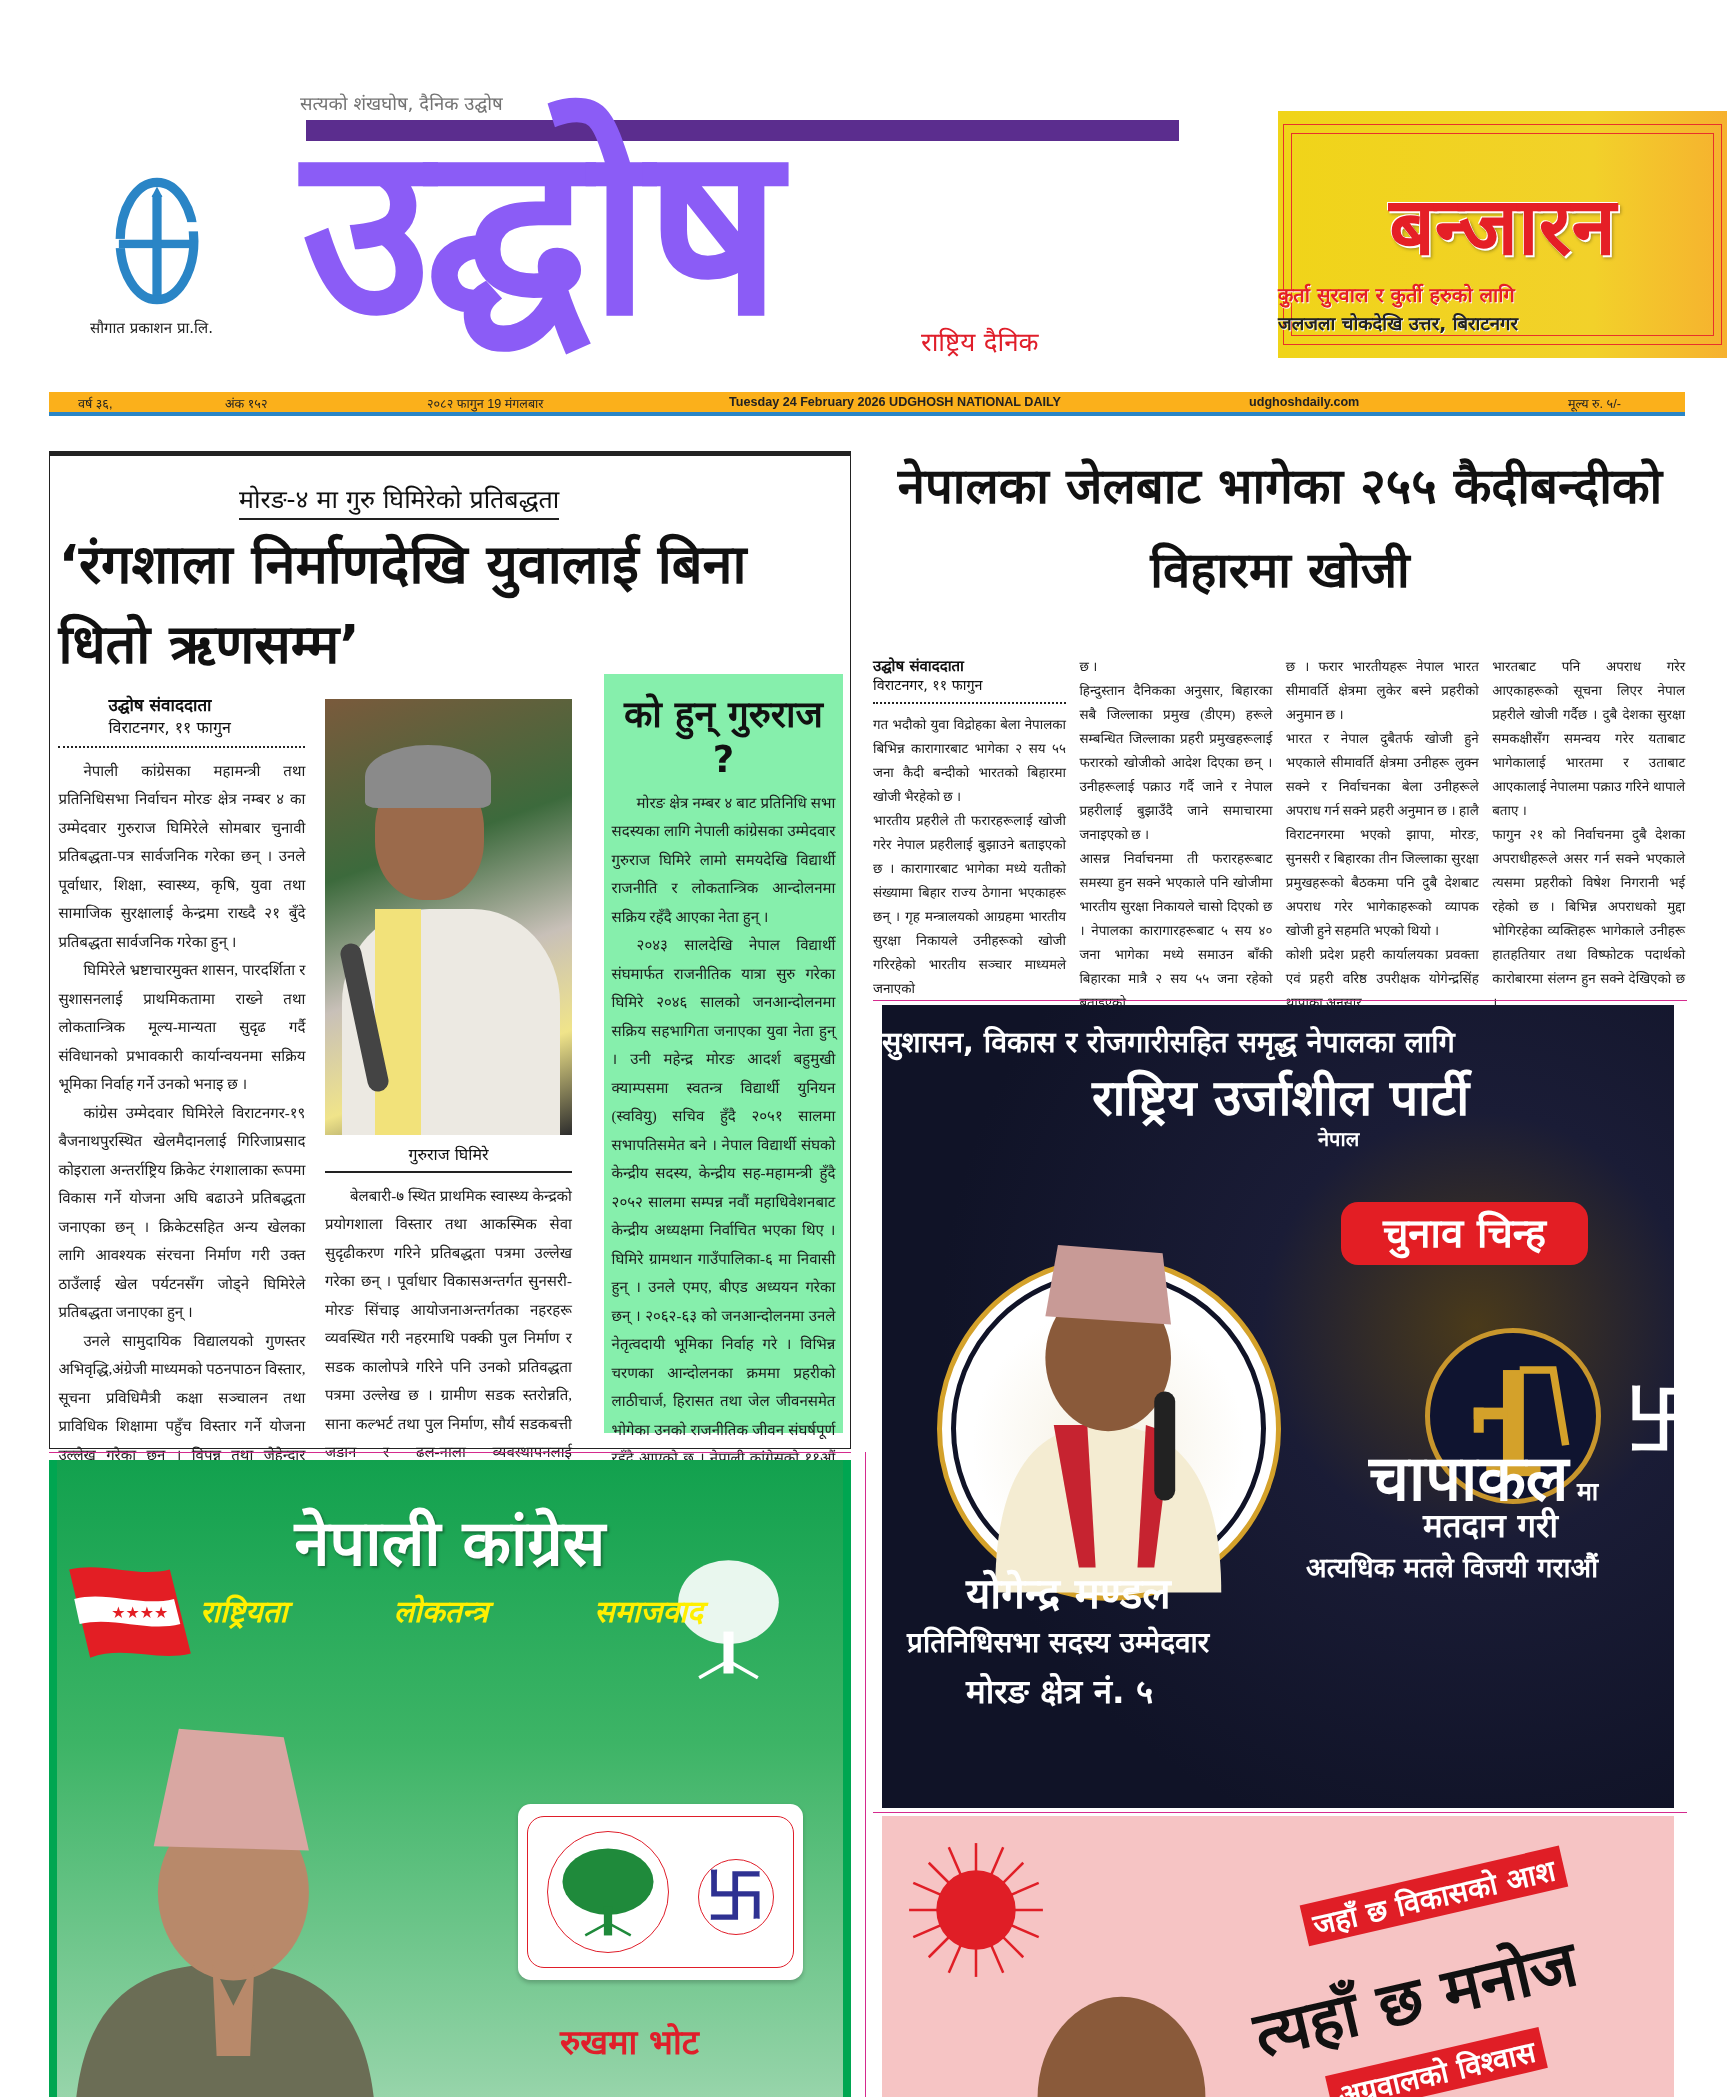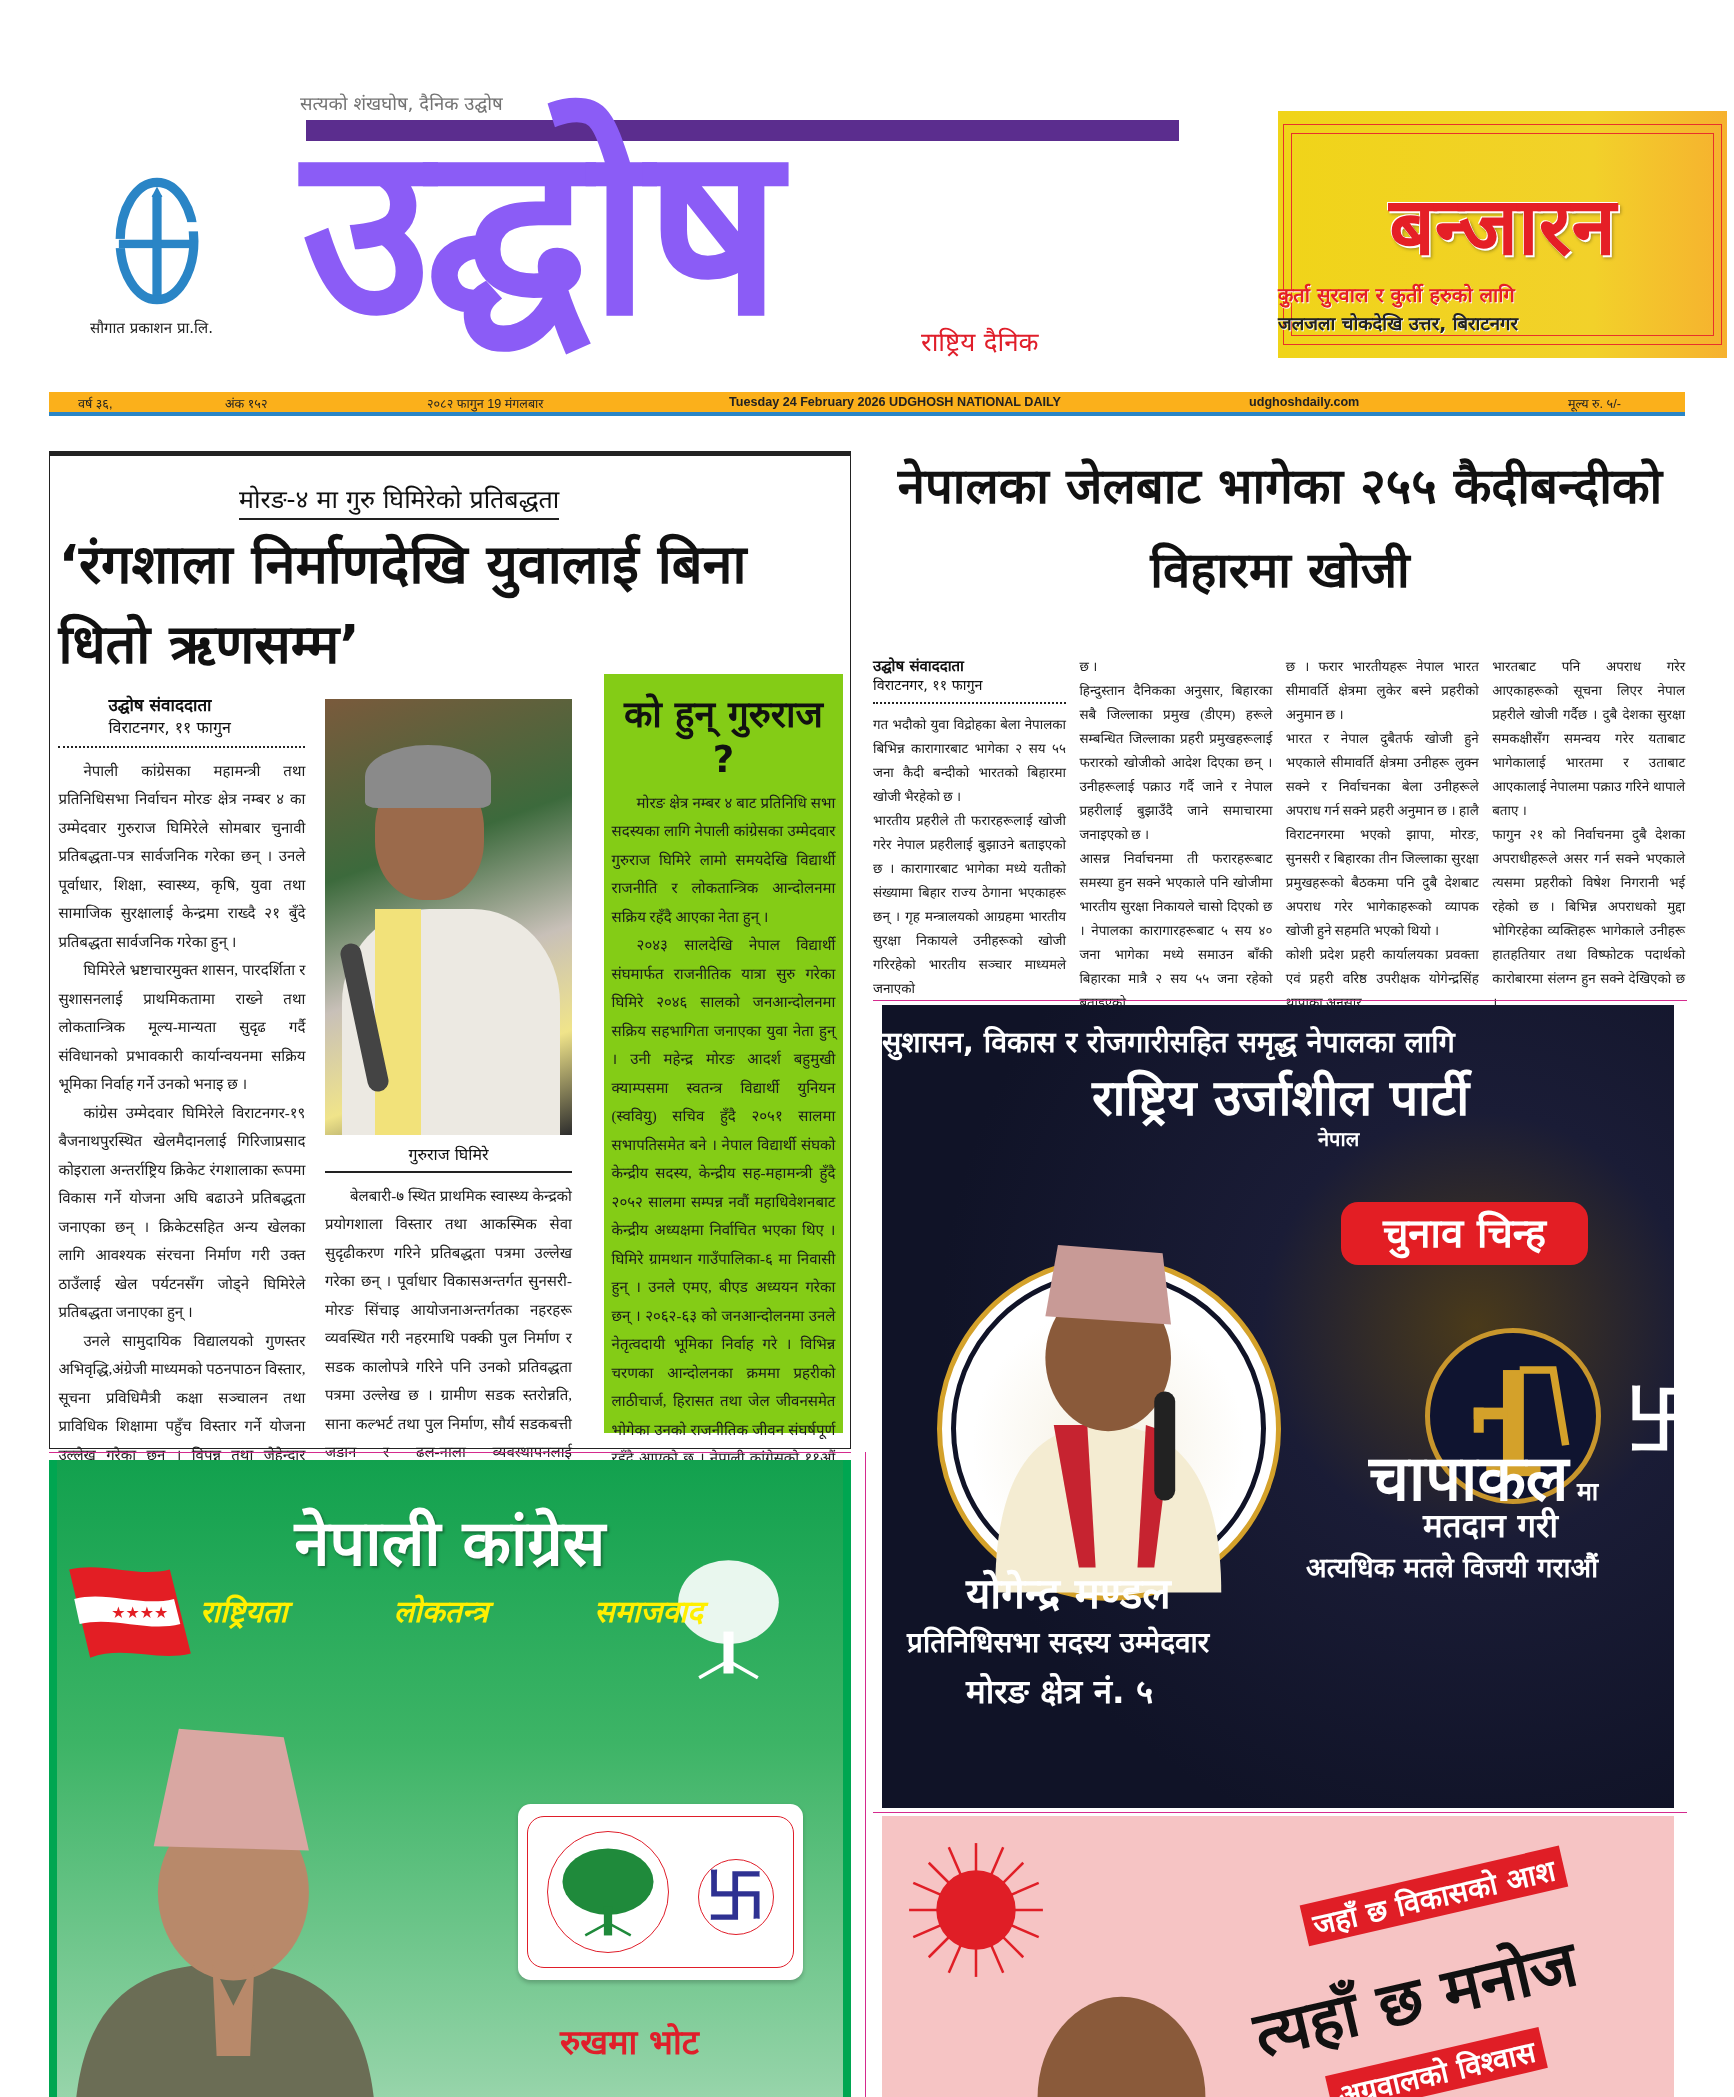--- a/index.html
+++ b/index.html
@@ -36,21 +36,21 @@
 #col1{position:absolute;left:8.4px;top:237px;width:247px}
 #col2{position:absolute;left:275px;top:243px;width:247px}
 #photo1{width:247px;height:436px;background:linear-gradient(160deg,#7a5a3c 0%,#3c6a3c 35%,#c8c0b8 60%,#f0e48a 80%,#2d2d2d 100%);position:relative;overflow:hidden}
 #photo1 .face{position:absolute;left:50px;top:71px;width:109px;height:130px;border-radius:45%;background:#9b6a4b}
 #photo1 .cap{position:absolute;left:40px;top:46px;width:126px;height:63px;border-radius:50% 50% 10% 10%;background:#8a8a8a}
 #photo1 .coat{position:absolute;left:17px;top:210px;width:218px;height:235px;border-radius:40% 40% 0 0;background:#ece9e2}
 #photo1 .scarf{position:absolute;left:50px;top:210px;width:46px;height:235px;background:#f2e27a}
 #photo1 .mic{position:absolute;left:29px;top:243px;width:21px;height:151px;background:#444;border-radius:10.5px;transform:rotate(-12deg)}
 #cap1{text-align:center;font-size:16px;margin-top:8.4px;padding-bottom:5.9px;border-bottom:2.1px solid #222}
 #col2 .body{margin-top:8.4px}
-#sidebar{position:absolute;left:554px;top:218px;width:239px;height:759px;background:#84cc16;padding:8.4px 7.6px}
+#sidebar{position:absolute;left:554px;top:218px;width:239px;height:759px;background:#86efac;padding:8.4px 7.6px}
 #sidebar h3{font-size:37px;font-weight:bold;text-align:center;margin:4.2px 0 8.4px}
 .more{font-size:15px;margin-top:4.2px}
 .more .chev{color:#e01e2a;font-weight:bold}
 
 #right-news{left:873px;top:445px;width:814px;height:554px}
 #headline-r{position:absolute;left:0;right:0;top:0;text-align:center;font-size:49px;font-weight:bold;line-height:84px}
 #rn-cols{position:absolute;left:0;top:210px;width:814px;display:flex;gap:13.4px}
 #rn-cols .c{width:193px}
 #rn-cols .body{font-size:13.4px;line-height:24px}
 

